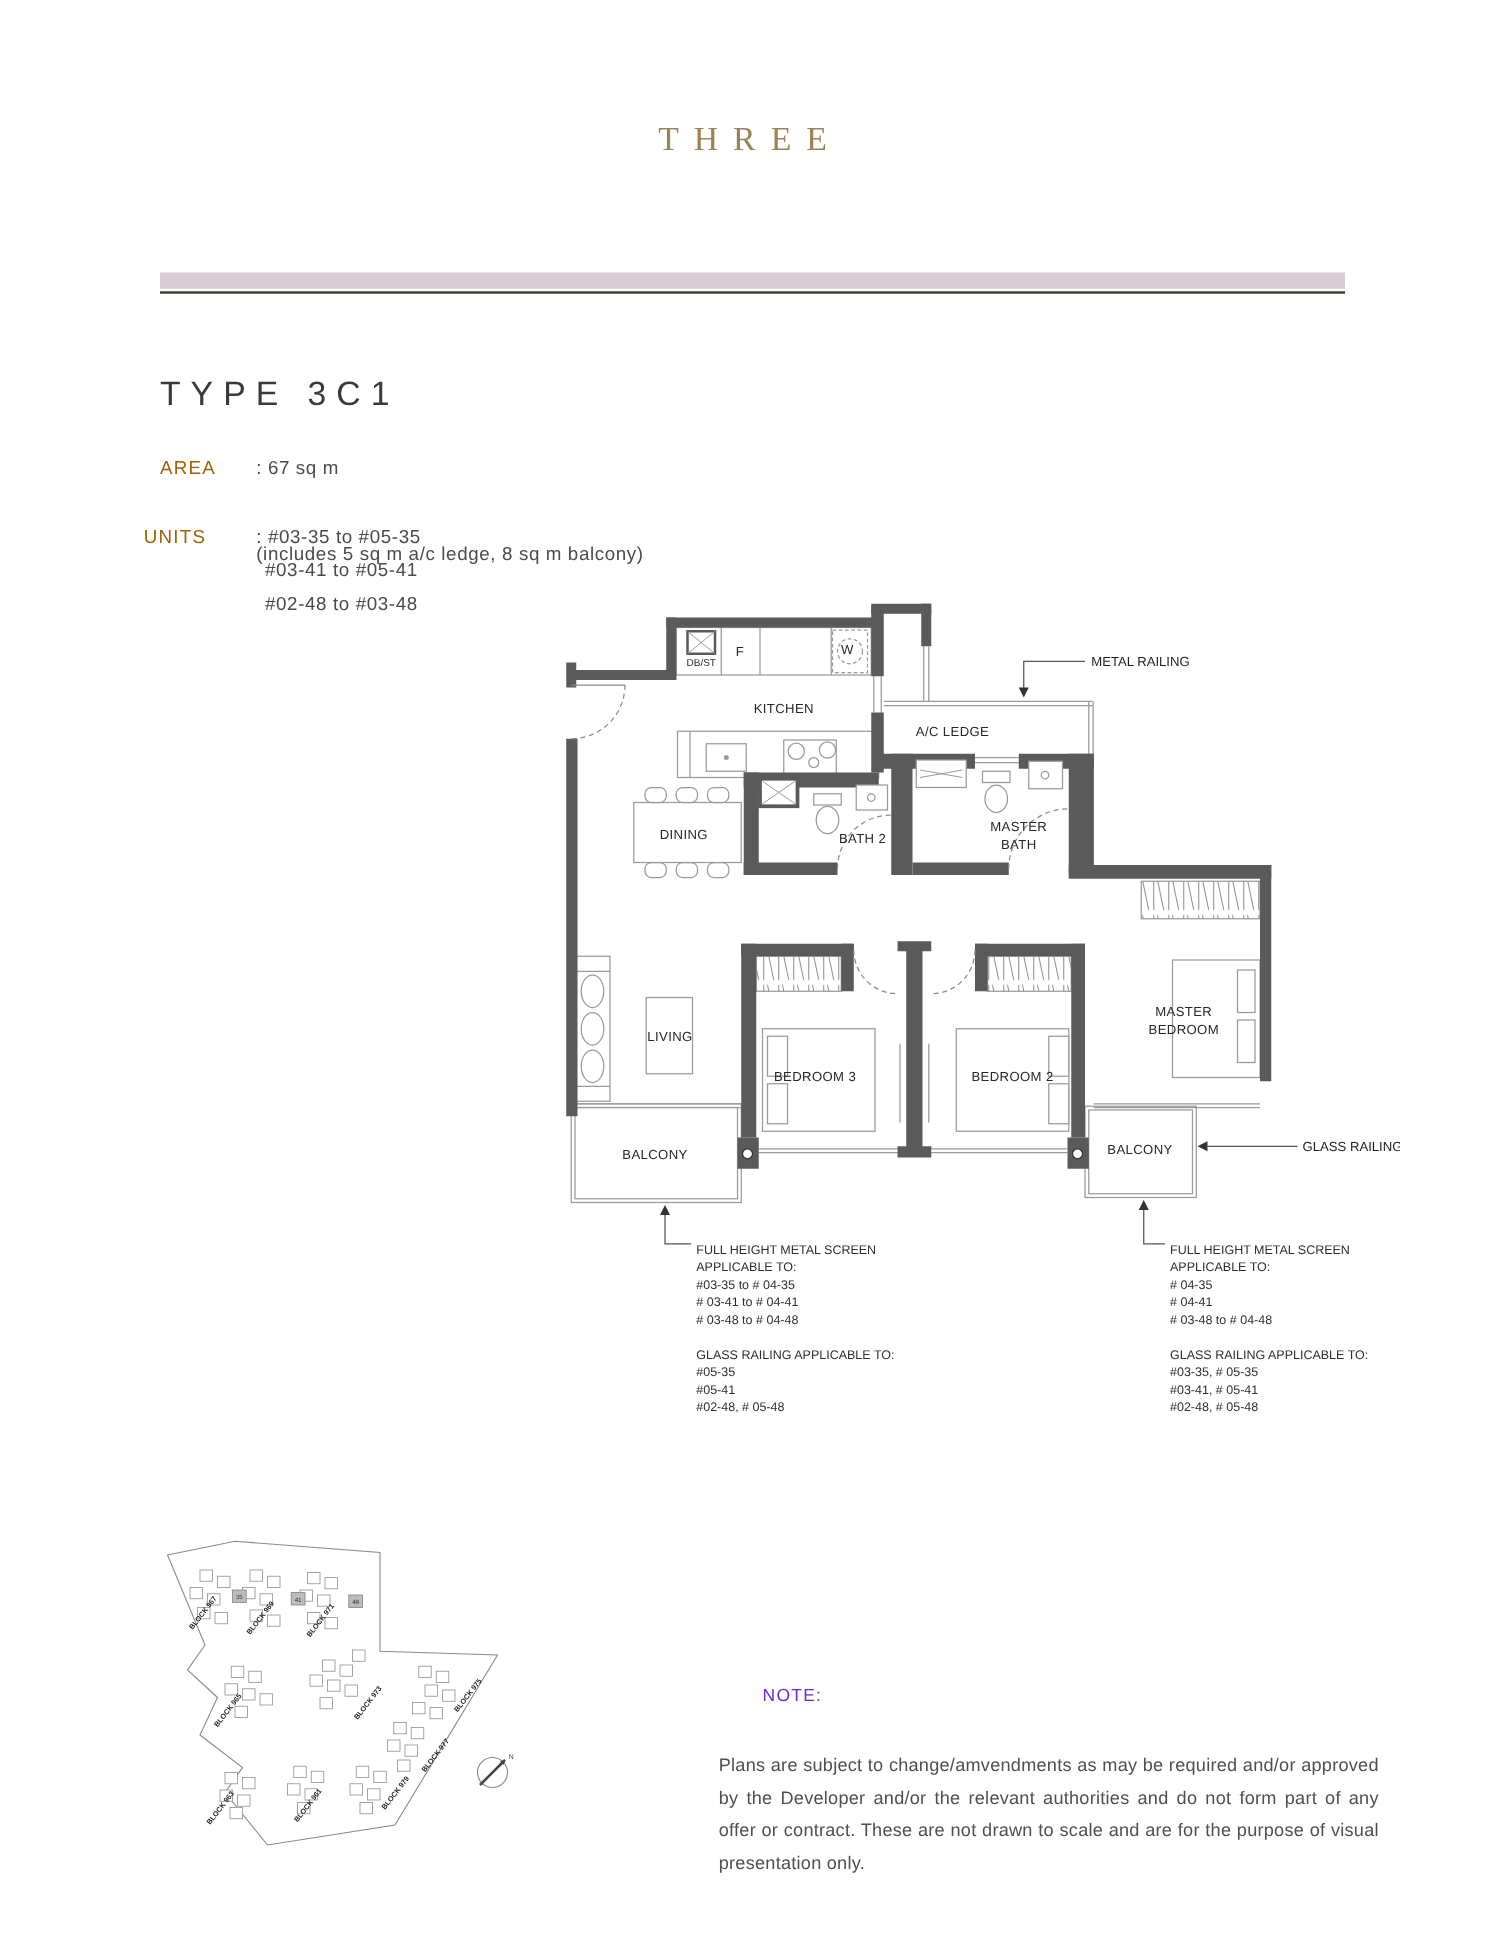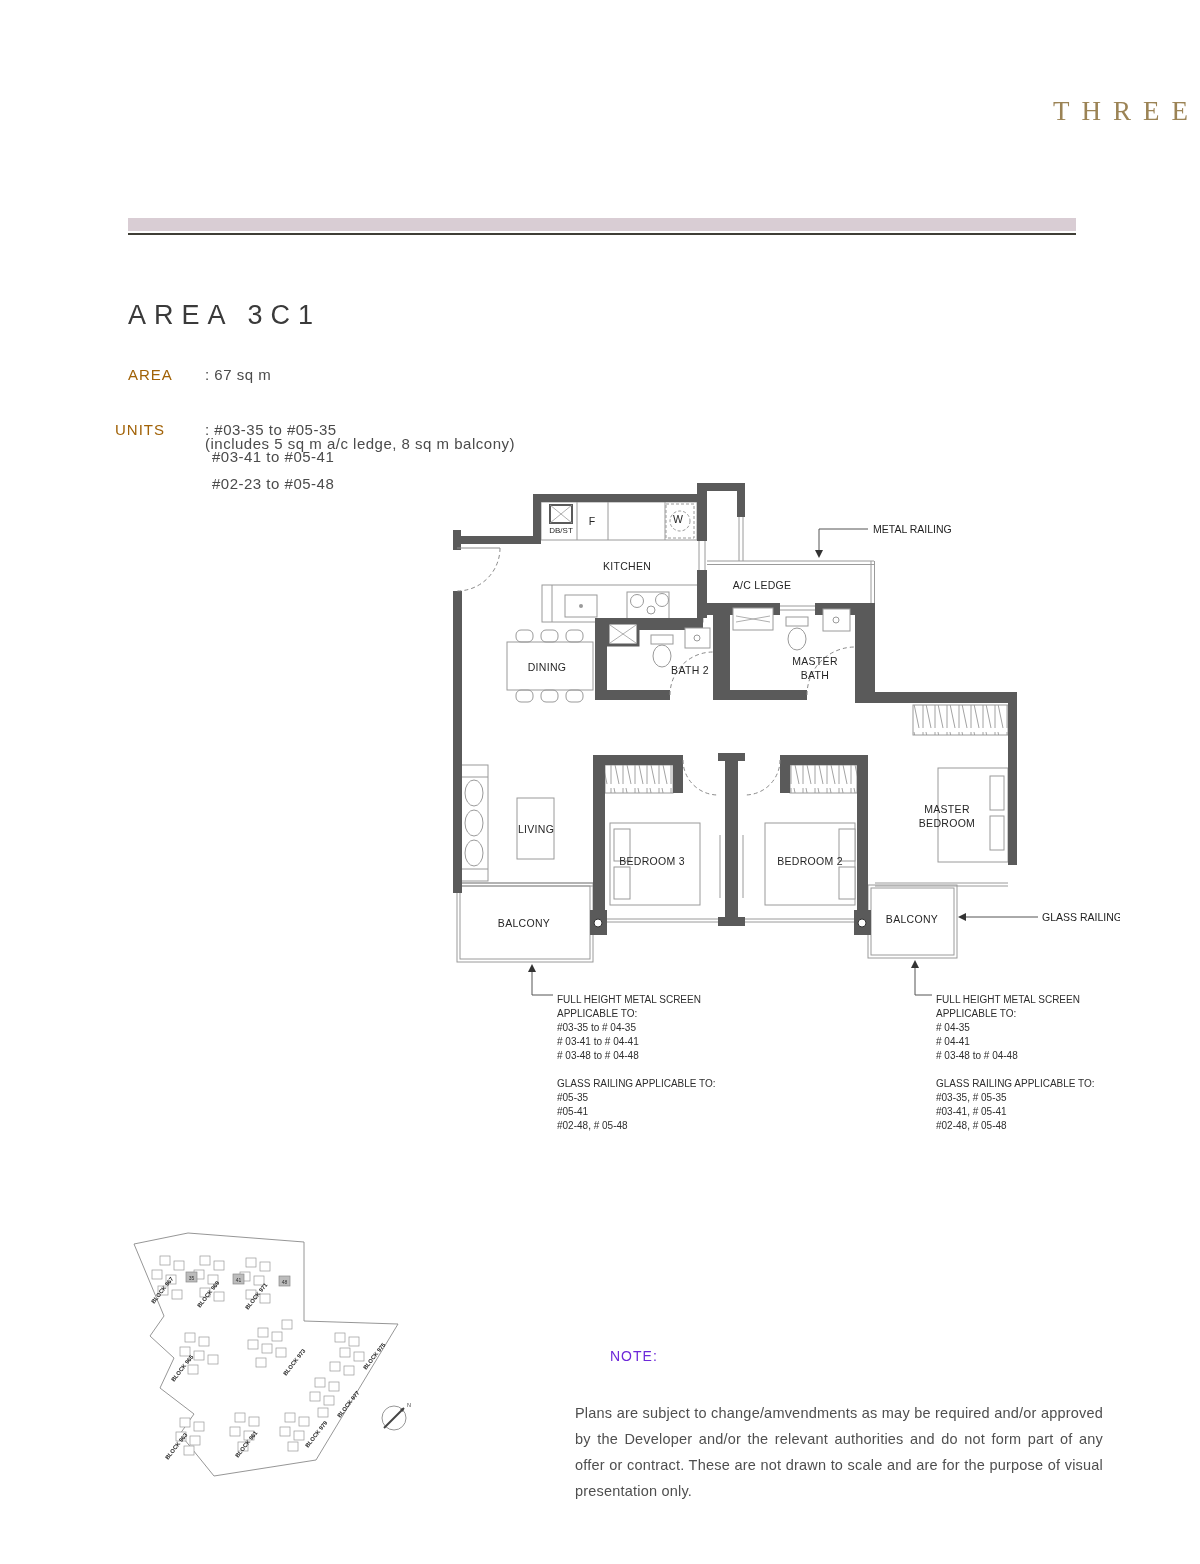--- a/index.html
+++ b/index.html
@@ -1,19 +1,19 @@
 <!DOCTYPE html>
 <html><head>
 <meta charset="utf-8">
 <style>
   html,body{margin:0;padding:0;background:#ffffff;}
   #page{position:relative;width:1200px;height:1564px;background:#ffffff;overflow:hidden;
         font-family:"Liberation Sans",sans-serif;}
   .abs{position:absolute;}
-  .title-line{left:0;right:0;text-align:right;color:#9b8355;
+  .title-line{left:0;right:0;text-align:center;color:#9b8355;
               font-family:"Liberation Serif",serif;font-size:27px;letter-spacing:12px;}
   #divider-bar{left:128px;top:218px;width:948px;height:13px;background:#d9cdd4;}
   #divider-rule{left:128px;top:233px;width:948px;height:2px;background:#3f3e36;}
   #type-heading{left:128px;top:300px;font-size:27px;letter-spacing:8px;color:#3a3a3a;}
   .info-label{font-size:15px;color:#a16207;letter-spacing:1px;}
   .info-value{font-size:15px;color:#4b4b4b;letter-spacing:0.5px;}
   #note-label{left:575px;top:1348px;font-size:14px;color:#6d28d9;letter-spacing:1px;margin-left:35px;}
   #note-body{left:575px;top:1400px;width:528px;font-size:14.5px;line-height:26px;
              color:#4f4f4f;text-align:justify;letter-spacing:0.2px;}
   svg text{font-family:"Liberation Sans",sans-serif;}
@@ -31,28 +31,28 @@
 </style>
 </head>
 <body>
 
 <div id="page">
 
   <div class="abs title-line" style="top:96px;">THREE</div>
   <div class="abs" id="divider-bar"></div>
   <div class="abs" id="divider-rule"></div>
 
-  <div class="abs" id="type-heading">AREA 3C1</div>
+  <div class="abs" id="type-heading">TYPE 3C1</div>
   <div class="abs info-label" style="left:128px;top:366px;">AREA</div>
   <div class="abs info-value" style="left:205px;top:366px;">: 67 sq m</div>
   <div class="abs info-value" style="left:205px;top:411px;margin-top:24px;">(includes 5 sq m a/c ledge, 8 sq m balcony)</div>
   <div class="abs info-label" style="left:115px;top:421px;">UNITS</div>
   <div class="abs info-value" style="left:205px;top:421px;">: #03-35 to #05-35</div>
   <div class="abs info-value" style="left:212px;top:448px;">#03-41 to #05-41</div>
-  <div class="abs info-value" style="left:212px;top:475px;">#02-23 to #05-48</div>
+  <div class="abs info-value" style="left:212px;top:475px;">#02-48 to #03-48</div>
 
   <svg class="abs" style="left:440px;top:478px;" width="680" height="660" viewBox="0 0 680 660">
     <defs>
       <pattern id="hatch" width="12" height="28" patternUnits="userSpaceOnUse">
         <line x1="3" y1="2" x2="3" y2="26" stroke="#8a8a8a" stroke-width="0.8"></line>
         <line x1="6" y1="2" x2="11" y2="26" stroke="#8a8a8a" stroke-width="0.8"></line>
       </pattern>
     </defs>
 
     <g>

